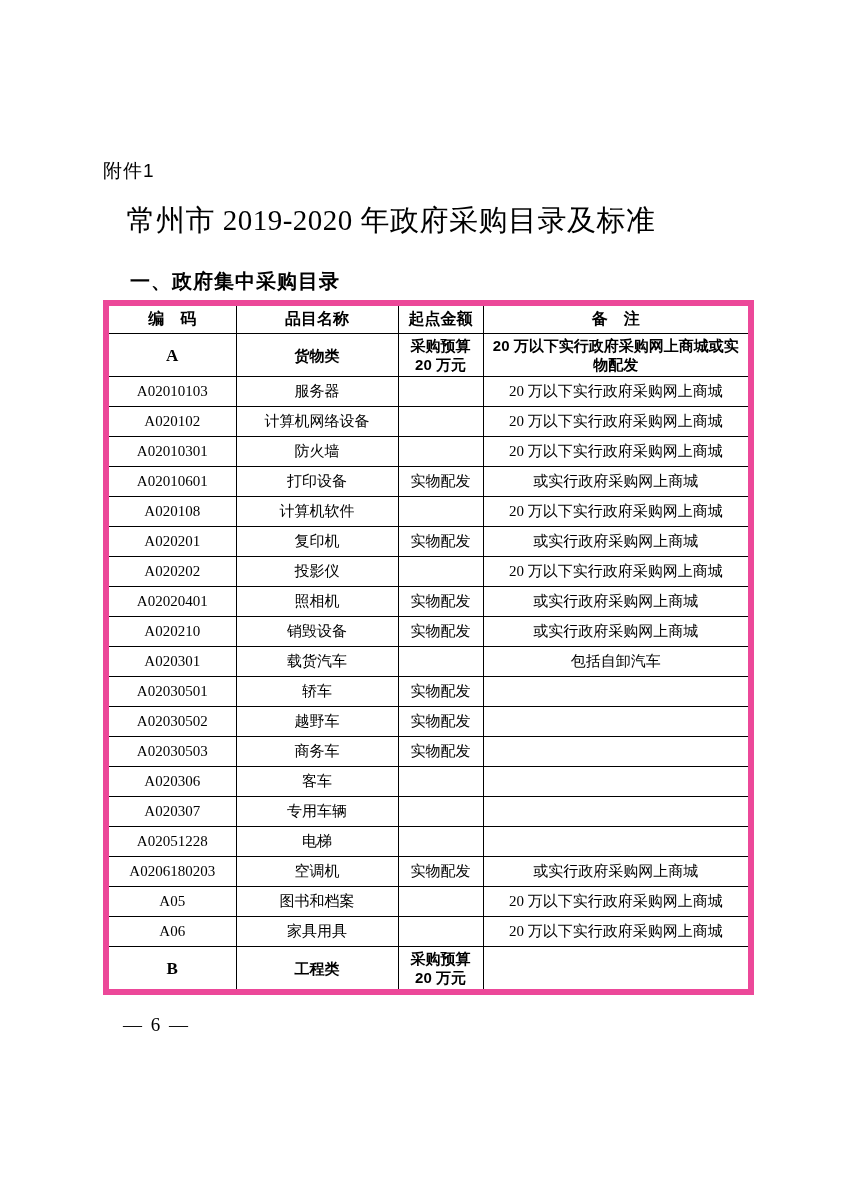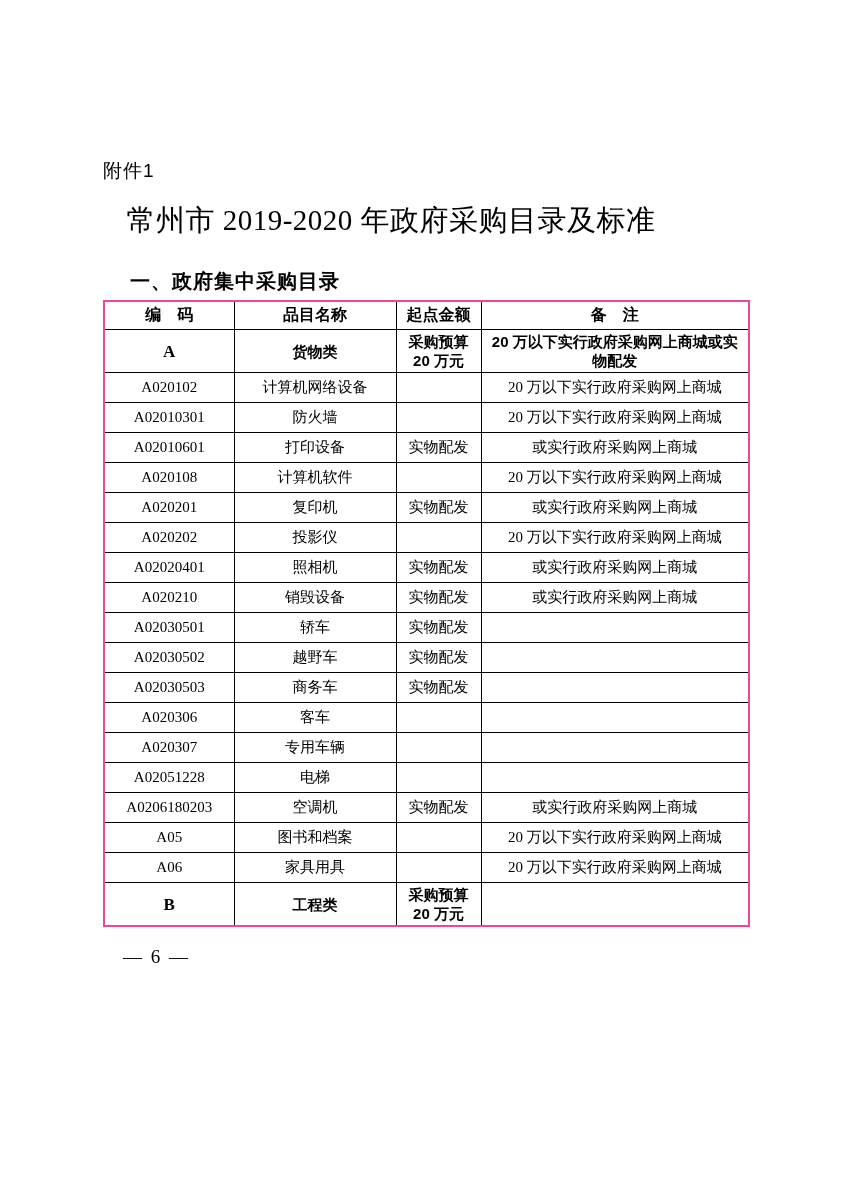--- a/index.html
+++ b/index.html
@@ -31,21 +31,21 @@
     font-family:"Liberation Sans","DejaVu Sans",sans-serif;
     font-weight:700;
     font-size:20px;
     letter-spacing:1px;
   }
   table.catalog {
     margin-top:5px;
     border-collapse:collapse;
     width:645px;
     table-layout:fixed;
-    border:2px solid #ec4899;
+    border:6px solid #ec4899;
   }
   table.catalog th, table.catalog td {
     border:1px solid #000;
     overflow:hidden;
   }
   table.catalog th {
     font-family:"Liberation Sans","DejaVu Sans",sans-serif;
     font-weight:700;
     font-size:16px;
     height:27px;
@@ -113,20 +113,26 @@
     </thead>
     <tbody>
         <tr class="category-row">
           <td class="code">A</td>
           <td class="name">货物类</td>
           <td class="threshold">采购预算
 20 万元</td>
           <td class="remark">20 万以下实行政府采购网上商城或实物配发</td>
         </tr>
         <tr>
+          <td class="code">A02010103</td>
+          <td class="name">服务器</td>
+          <td class="threshold"></td>
+          <td class="remark">20 万以下实行政府采购网上商城</td>
+        </tr>
+        <tr>
           <td class="code">A020102</td>
           <td class="name">计算机网络设备</td>
           <td class="threshold"></td>
           <td class="remark">20 万以下实行政府采购网上商城</td>
         </tr>
         <tr>
           <td class="code">A02010301</td>
           <td class="name">防火墙</td>
           <td class="threshold"></td>
           <td class="remark">20 万以下实行政府采购网上商城</td>
@@ -159,20 +165,26 @@
           <td class="code">A02020401</td>
           <td class="name">照相机</td>
           <td class="threshold">实物配发</td>
           <td class="remark">或实行政府采购网上商城</td>
         </tr>
         <tr>
           <td class="code">A020210</td>
           <td class="name">销毁设备</td>
           <td class="threshold">实物配发</td>
           <td class="remark">或实行政府采购网上商城</td>
+        </tr>
+        <tr>
+          <td class="code">A020301</td>
+          <td class="name">载货汽车</td>
+          <td class="threshold"></td>
+          <td class="remark">包括自卸汽车</td>
         </tr>
         <tr>
           <td class="code">A02030501</td>
           <td class="name">轿车</td>
           <td class="threshold">实物配发</td>
           <td class="remark"></td>
         </tr>
         <tr>
           <td class="code">A02030502</td>
           <td class="name">越野车</td>

